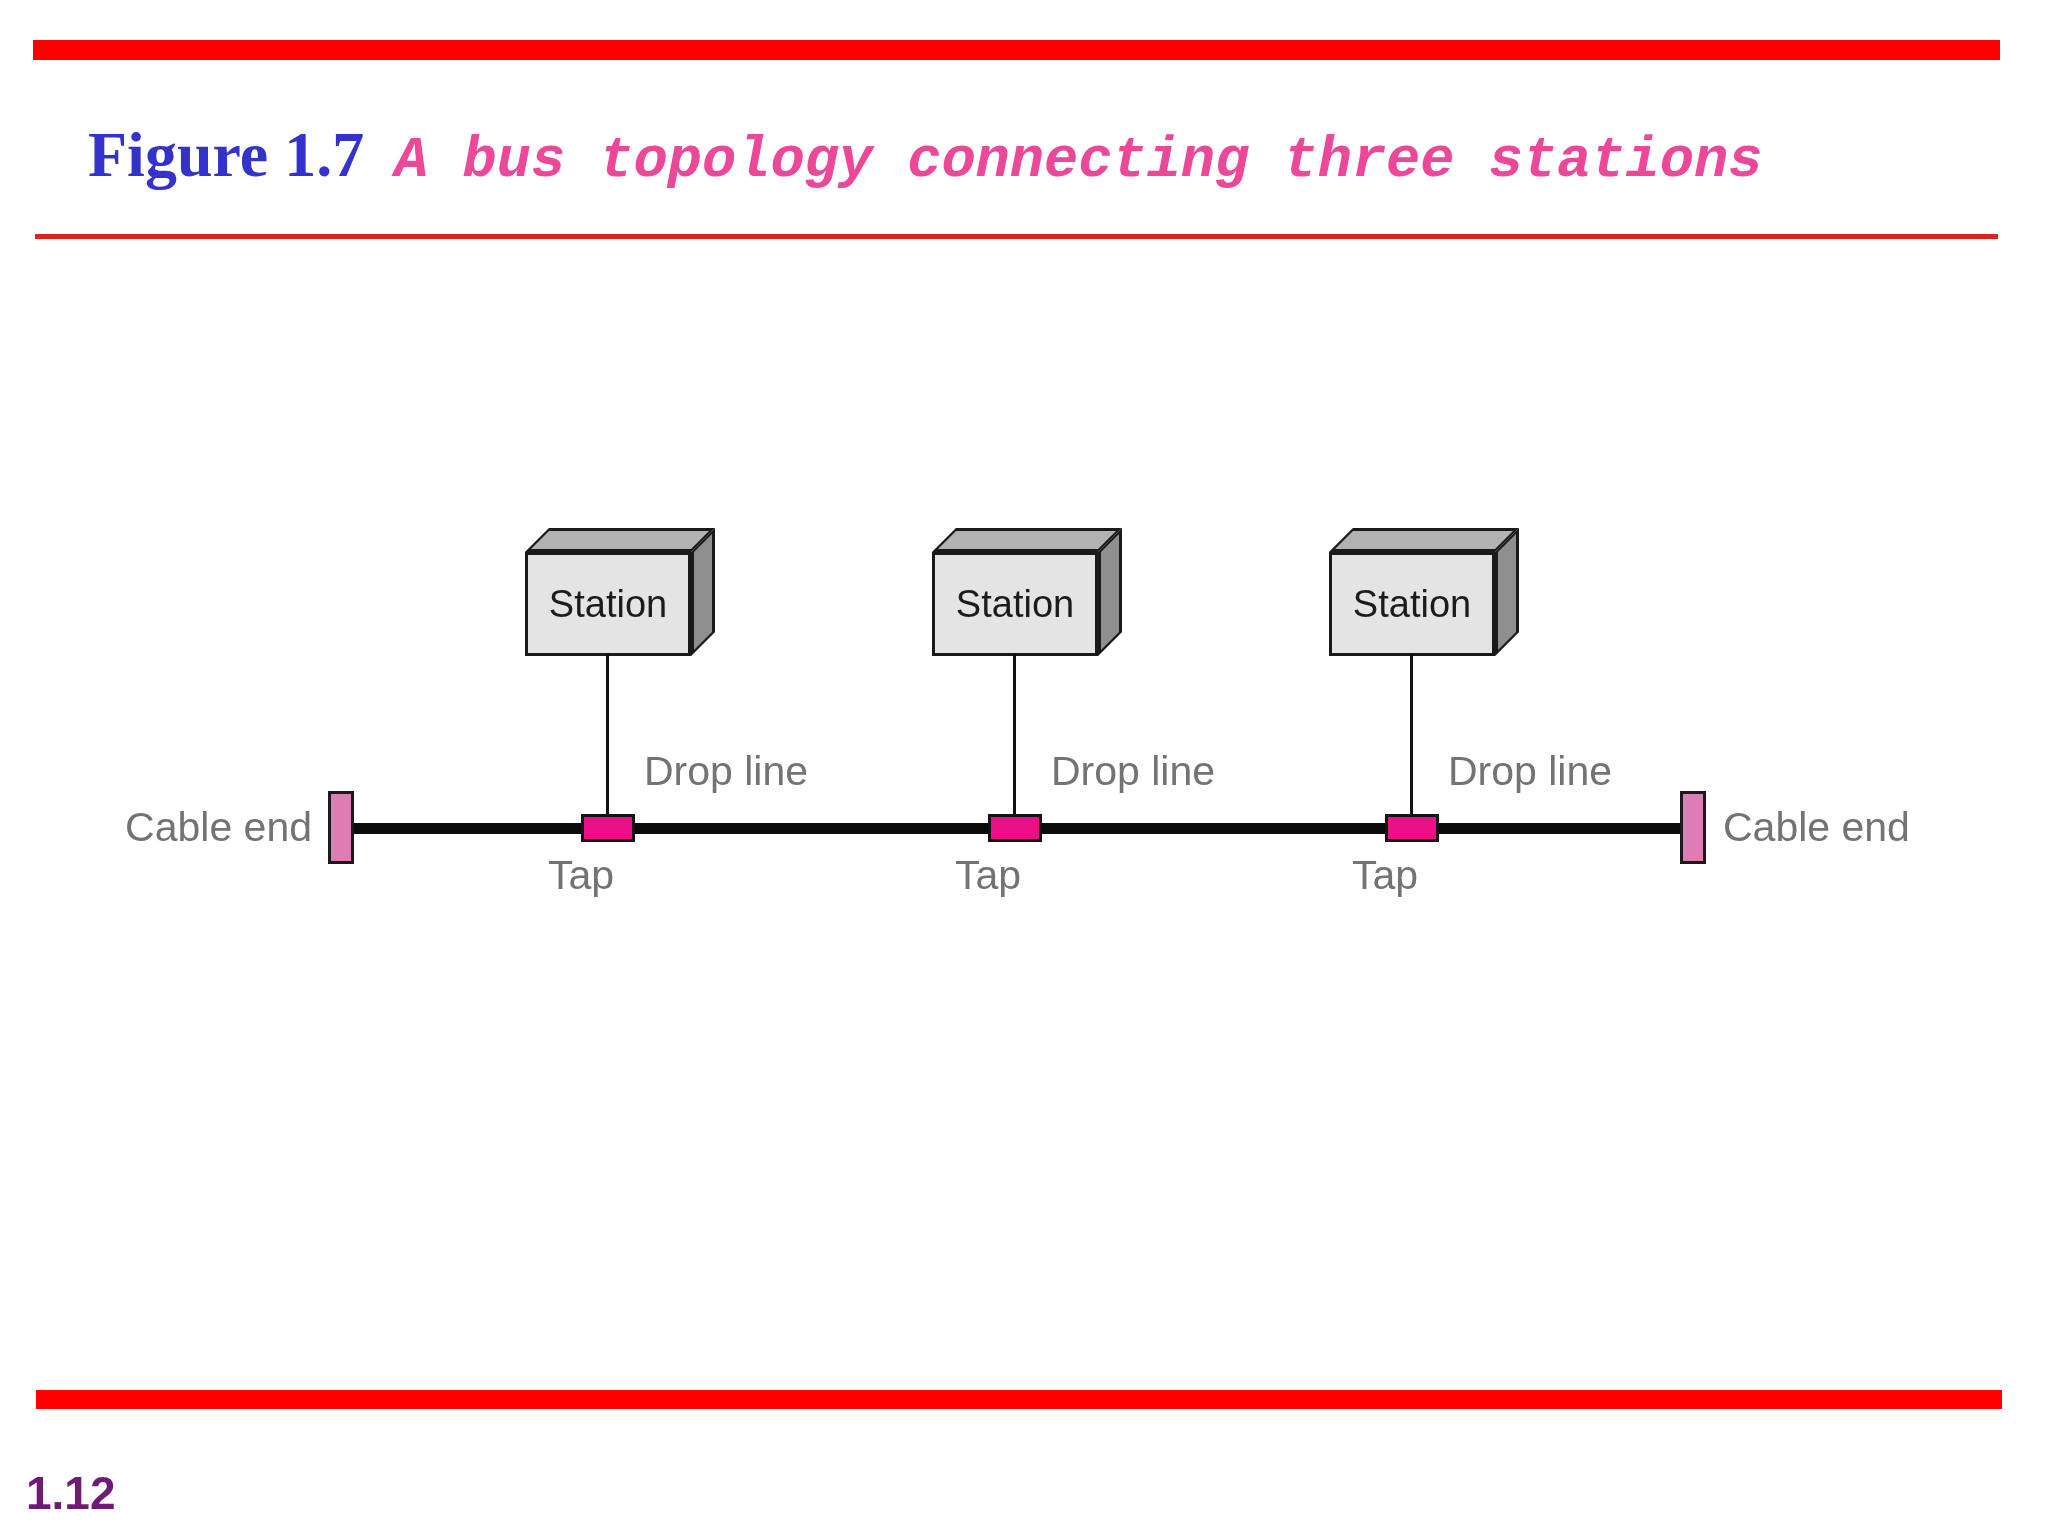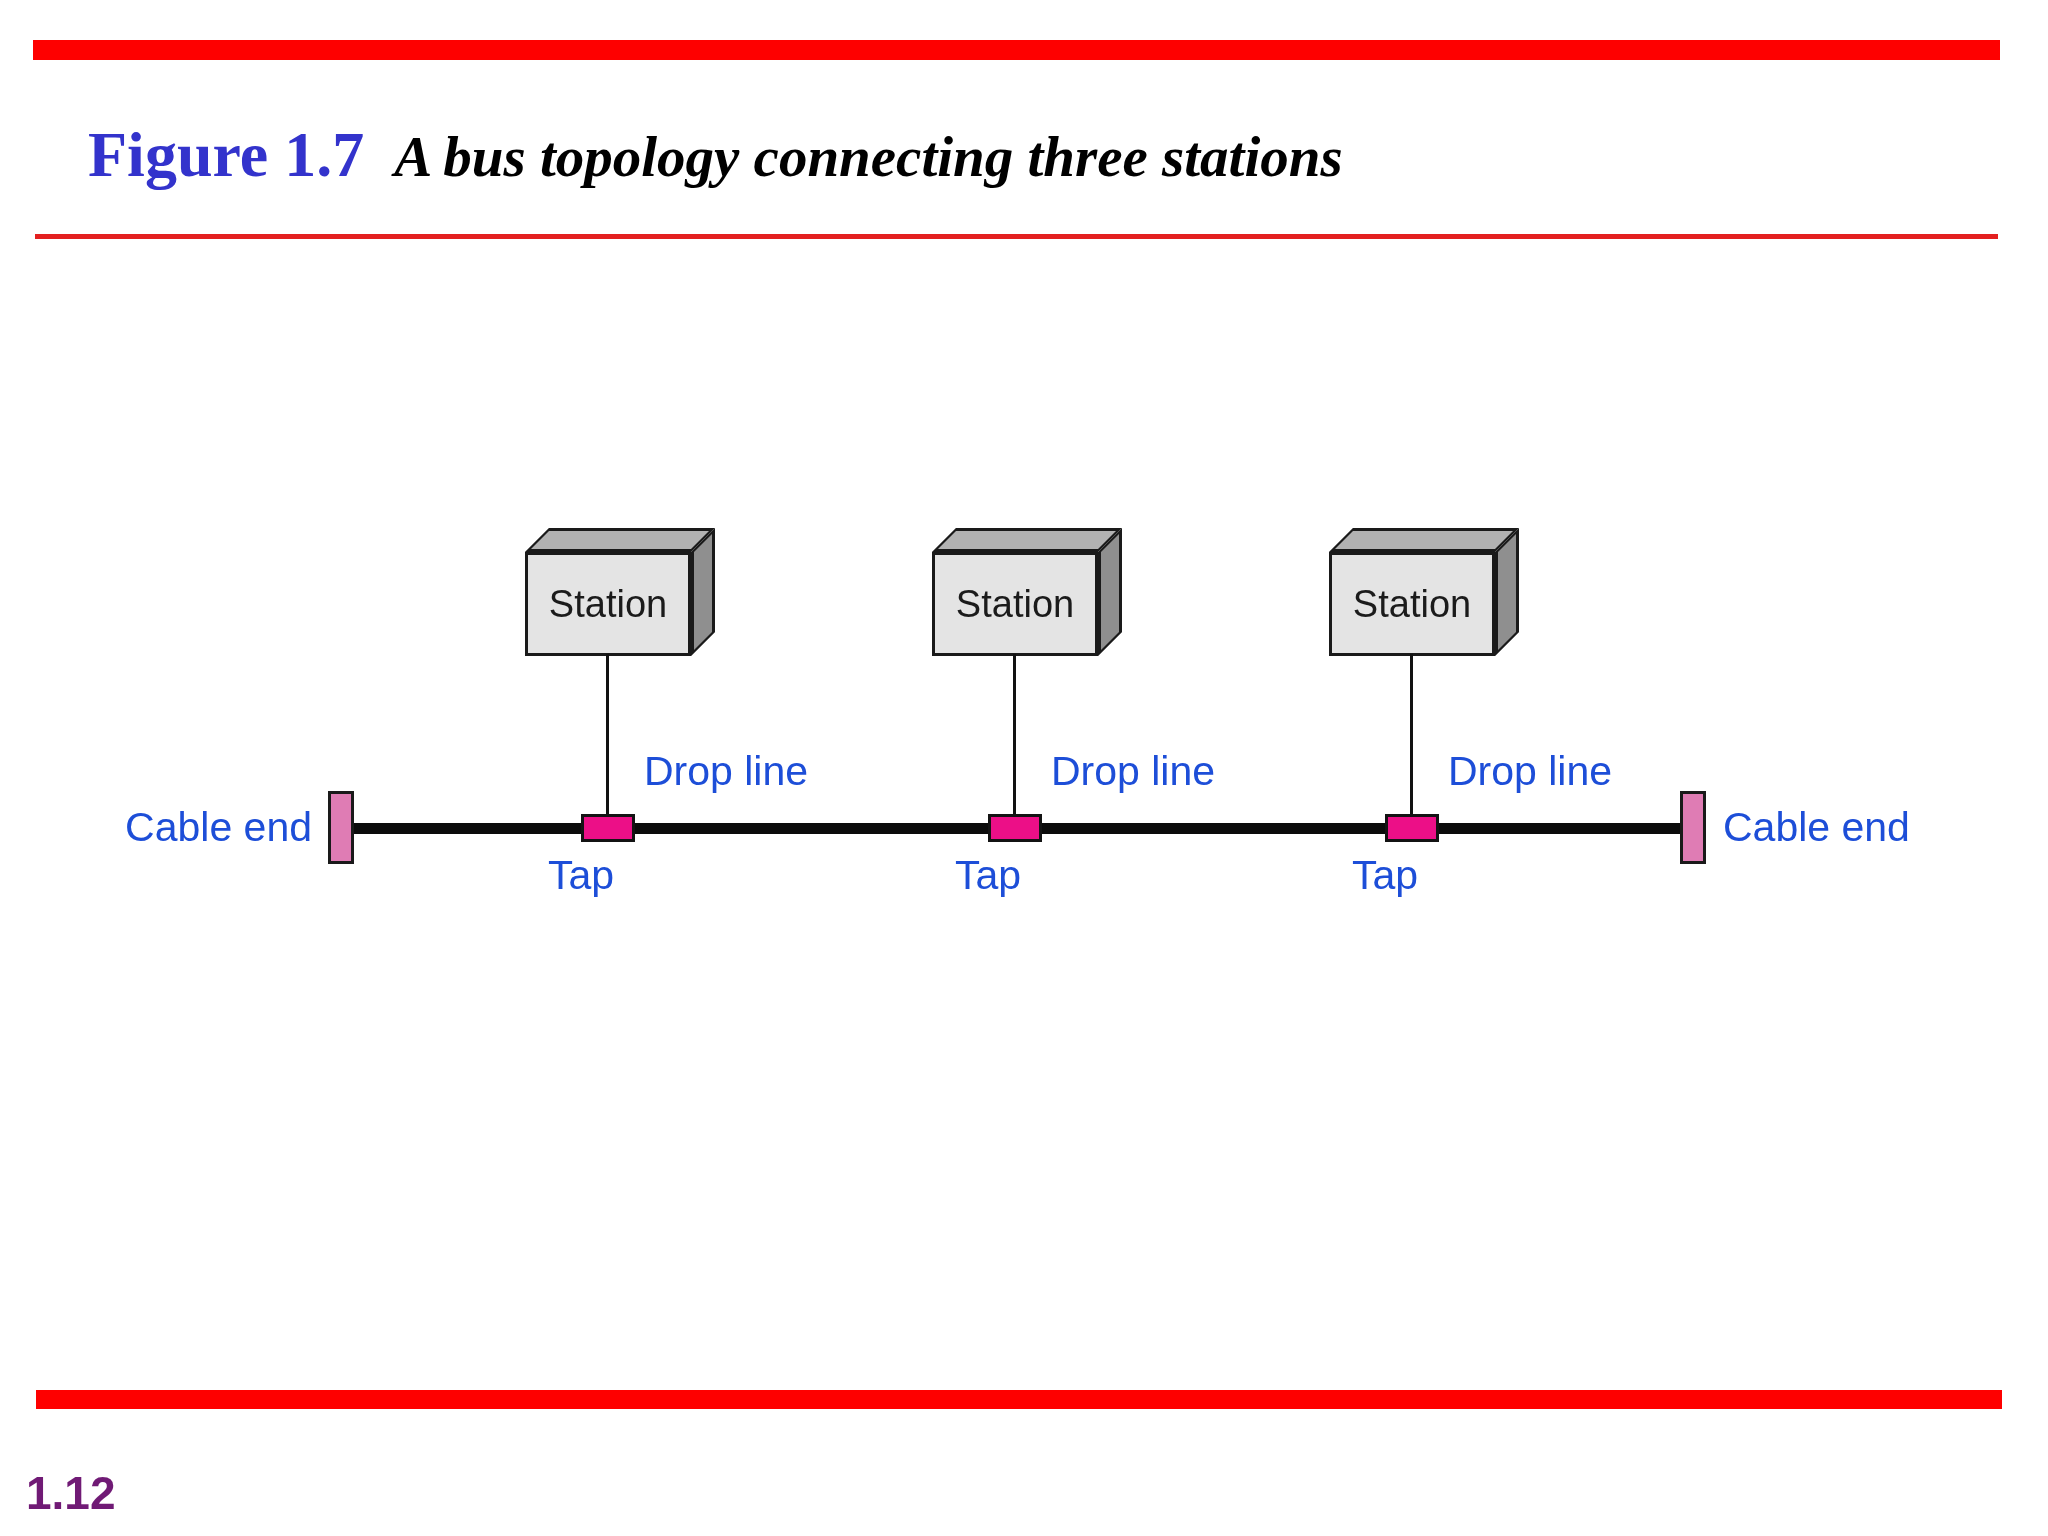--- a/index.html
+++ b/index.html
@@ -29,25 +29,25 @@
     gap: 30px;
     white-space: nowrap;
   }
   .figure-label {
     font-family: "Liberation Serif", serif;
     font-weight: bold;
     font-size: 64px;
     color: #3333cc;
   }
   .figure-caption {
-    font-family: Liberation Serif, serif;
+    font-family: Liberation Mono, monospace;
     font-weight: bold;
     font-style: italic;
     font-size: 57px;
-    color: #000000;
+    color: #ec4899;
   }
   .header-rule {
     position: absolute;
     left: 35px; top: 234px;
     width: 1963px; height: 5px;
     background: #e32020;
   }
 
   
   .diagram { position: absolute; left: 0; top: 0; width: 2048px; height: 1536px; }
@@ -65,21 +65,21 @@
     width: 26px; height: 73px;
     background: #df7cb4;
     border: 3px solid #1a1a1a;
   }
   .cable-end-rect.left  { left: 328px; }
   .cable-end-rect.right { left: 1680px; }
 
   .diagram-label {
     position: absolute;
     font-size: 41px;
-    color: #1d4ed8;
+    color: #737373;
     white-space: nowrap;
   }
   .cable-end-label.left  { left: 100px; top: 804px; width: 212px; text-align: right; }
   .cable-end-label.right { left: 1723px; top: 804px; }
 
   .drop-line {
     position: absolute;
     top: 654px;
     width: 3px; height: 162px;
     background: #111111;

